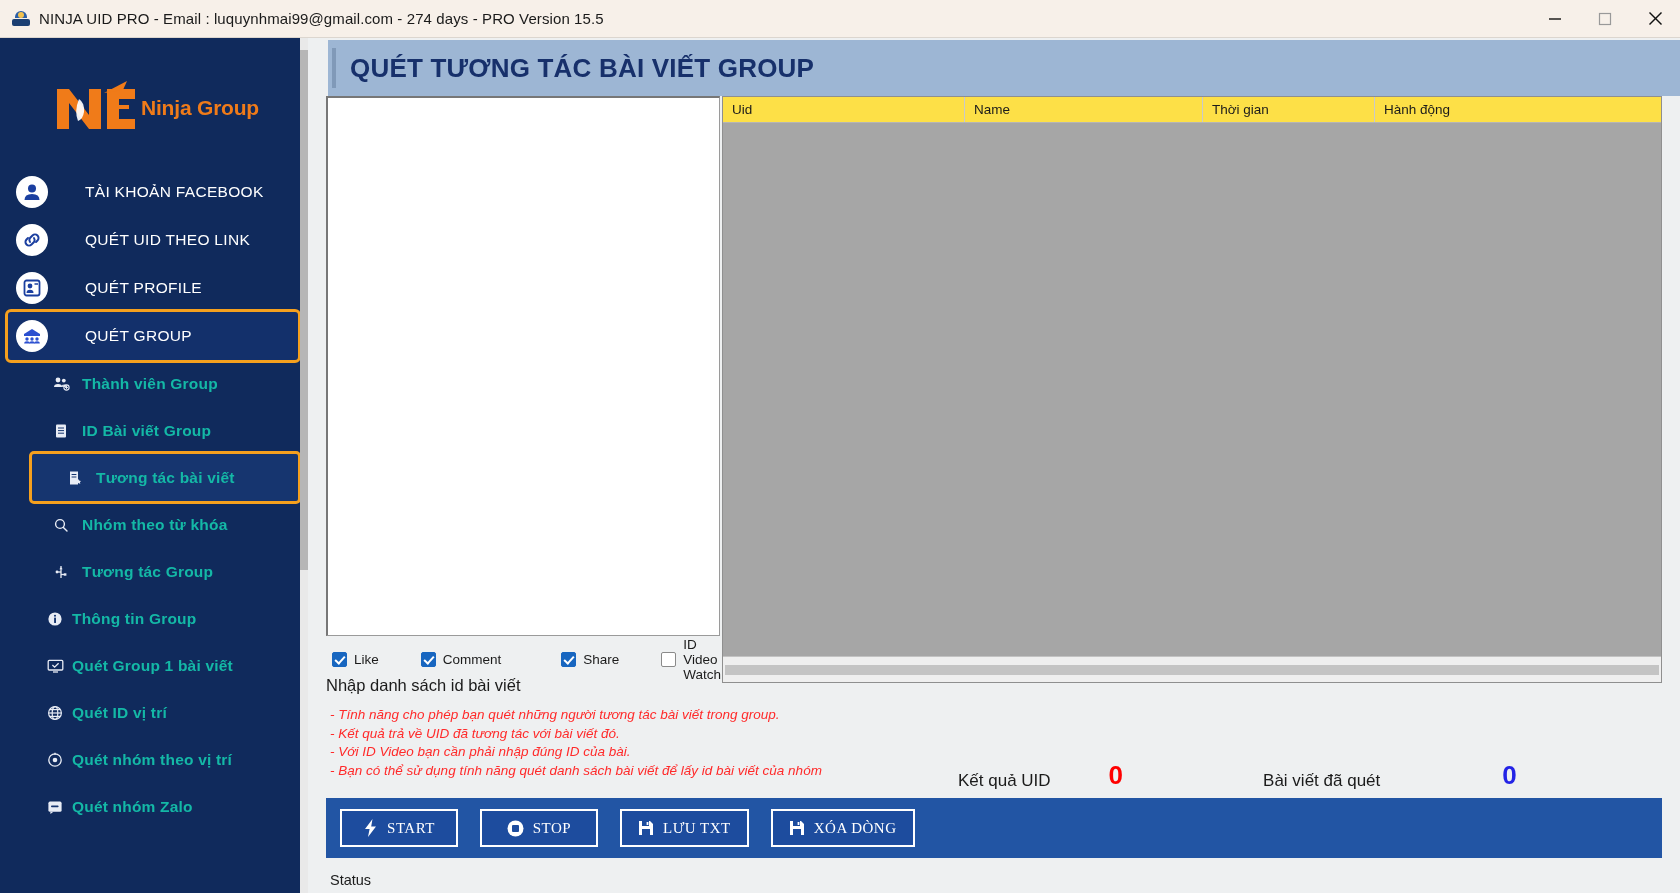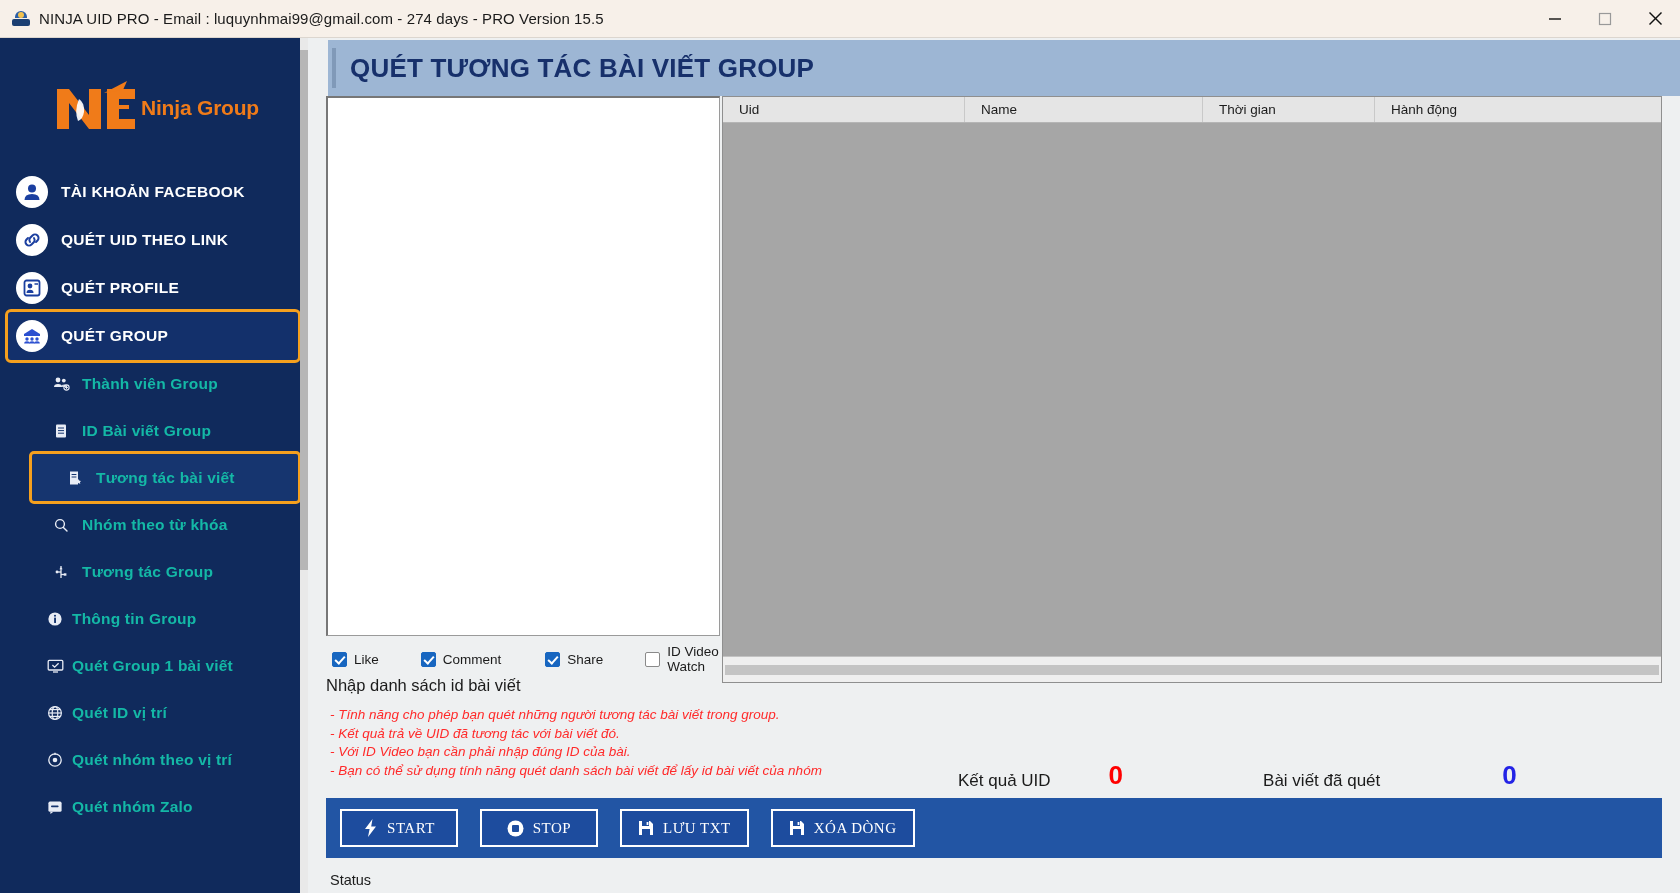--- a/index.html
+++ b/index.html
@@ -75,22 +75,23 @@
     color:#ffffff;
     position: relative;
   }
   .nav-main .ico-circle {
     width: 32px; height: 32px; border-radius:50%;
     background:#ffffff; flex:none;
     display:flex; align-items:center; justify-content:center;
     overflow:hidden;
   }
   .nav-main .lbl {
-    font-size: 15.5px; font-weight: bold; letter-spacing:0.3px;
+    font-size: 15.5px; font-weight: normal; letter-spacing:0.3px;
     color:#ffffff;
+    margin-left:24px;
   }
   .nav-main.selected {
     outline: 3px solid #F5A01E;
     border-radius: 3px;
     margin: 0 10px 0 8px;
     padding-left: 8px;
     background: #13306b;
   }
 
   .nav-sub {
@@ -173,21 +174,21 @@
     border-radius:2px; flex:none; position:relative;
   }
   .chk.on .box { background:#1766c0; border-color:#1766c0; }
   .chk.on .box::after {
     content:""; position:absolute; left:4px; top:1px;
     width:4px; height:8px; border:solid #fff; border-width:0 2px 2px 0;
     transform: rotate(42deg);
   }
   .chk.c1 { margin-left: 6px; }
   .chk.c2 { margin-left: 42px; }
-  .chk.c3 { margin-left: 44px; }
+  .chk.c3 { margin-left: 60px; }
   .chk.c4 { margin-left: 42px; }
 
   .input-label {
     position:absolute; left: 18px; top: 580px;
     font-size: 16.5px; color:#1b1b1b;
   }
 
   .notes {
     position:absolute; left: 22px; top: 610px;
     width: 620px;
@@ -201,23 +202,23 @@
     width: 940px; height: 587px;
     background:#a6a6a6;
     border: 1px solid #8f8f8f;
   }
   .grid-head {
     display:flex; height: 26px; background:#fdfdfd;
     border-bottom:1px solid #b5b5b5;
   }
   .gh {
     font-size: 13.5px; color:#1b1b1b;
-    display:flex; align-items:center; padding-left: 16px;
+    display:flex; align-items:center; padding-left: 9px;
     border-right: 1px solid #c9c9c9;
-    background: #e5e5e5;
+    background: #fde047;
   }
   .gh.c1 { width: 242px; }
   .gh.c2 { width: 238px; }
   .gh.c3 { width: 172px; }
   .gh.c4 { flex:1; border-right:none; }
   .grid-body { height: 533px; background:#a6a6a6; }
   .grid-hscroll {
     height: 26px; background:#efefef;
     border-top:1px solid #c2c2c2;
     display:flex; align-items:center; padding: 0 2px;

